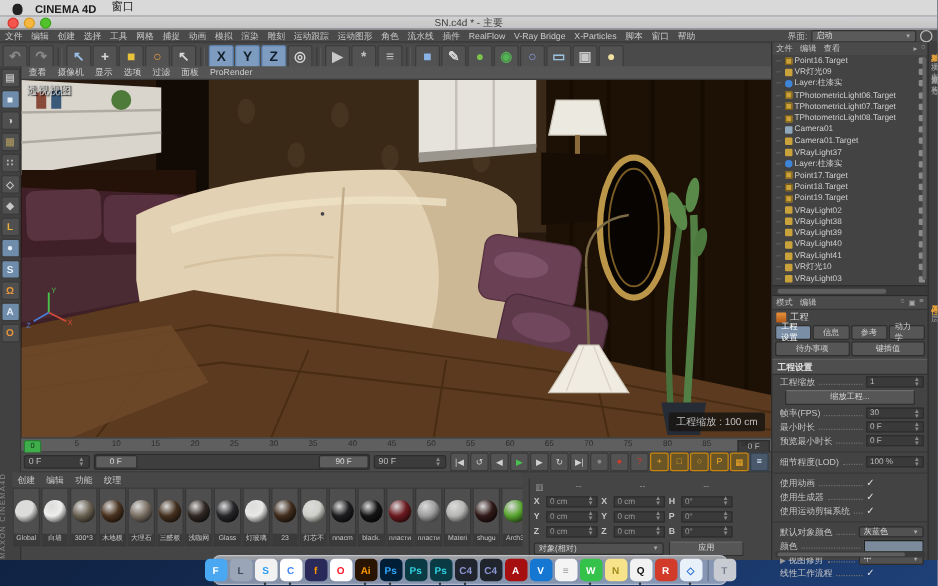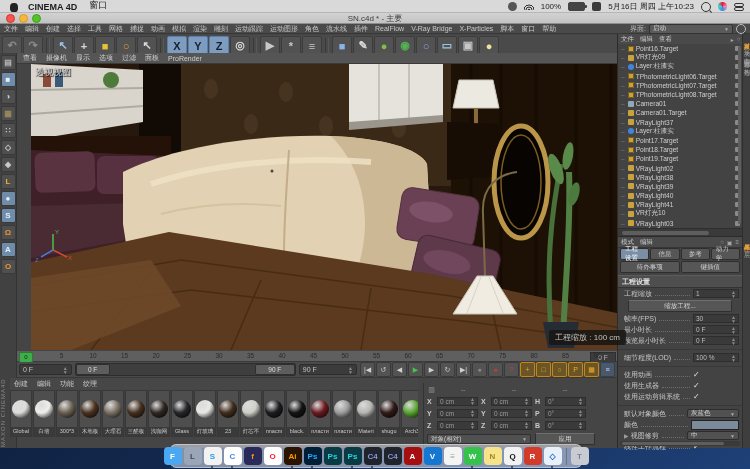--- a/index.html
+++ b/index.html
@@ -48,21 +48,21 @@
   .tb-sep{width:2px;height:16px;border-left:1px solid #3a3a3a;border-right:1px solid #585858;margin:0 2px}
   
   #vpmenu{left:17px;top:29px;width:600px;height:11px;background:#555;border-bottom:1px solid #3a3a3a;
           display:flex;align-items:center;font-size:7px;color:#cfcfcf;gap:9px;padding:0 6px;box-sizing:border-box}
   #palette{left:0;top:29px;width:17px;height:395px;background:#414141;border-right:1px solid #333;
            display:flex;flex-direction:column;align-items:center;padding-top:2px;box-sizing:border-box;gap:2px}
   .pal-btn{width:13px;height:13px;background:#4f4f4f;border:1px solid #3a3a3a;border-radius:2px;
            display:flex;align-items:center;justify-content:center;font-size:8px;font-weight:bold;color:#c8c8c8}
   .pal-btn.act{background:#6f8caa;color:#eef4fa}
   
-  #viewport{left:31px;top:40px;width:600px;height:286px;background:#1c1208;overflow:hidden}
+  #viewport{left:17px;top:40px;width:600px;height:286px;background:#1c1208;overflow:hidden}
   #vp-label{left:4px;top:2px;font-size:9px;color:#c8c8c8;text-shadow:1px 1px 1px #000;z-index:5}
   #grid-info{right:5px;bottom:5px;background:rgba(25,22,18,.85);color:#c2c2c2;font-size:8px;
              padding:2px 6px;border-radius:2px;z-index:5}
   
   #ruler{left:17px;top:326px;width:600px;height:12px;background:#5f5f5f;border-top:1px solid #444;
          border-bottom:1px solid #3a3a3a;box-sizing:border-box}
   .tick{position:absolute;top:1px;font-size:6.5px;color:#2b2b2b;transform:translateX(-50%)}
   #playhead{position:absolute;left:2px;top:1px;width:12px;height:9px;background:#3fae4a;border:1px solid #2a7c33;
             border-radius:2px;font-size:6px;color:#0c2a10;text-align:center;line-height:9px}
   #ruler-end{position:absolute;right:1px;top:1px;width:24px;height:9px;background:#3c3c3c;border:1px solid #2e2e2e;
@@ -165,34 +165,20 @@
   .dicon .dot{position:absolute;bottom:-3px;left:7px;width:2px;height:2px;border-radius:50%;background:#333}
   .dsep{width:1px;height:17px;background:rgba(50,50,60,.35);margin:0 2px;flex:none}
 </style>
 </head>
 <body>
 
 <div id="menubar" class="abs">
   <span class="apple"></span>
   <span class="mb-app">CINEMA 4D</span>
   <span id="mb-menus"><span class="mb-item">窗口</span></span>
-  <div id="mb-right">
-    <span class="mb-ic inputsq" style="background:#555;border-radius:50%"></span>
-    <span class="mb-ic wifi"></span>
-    <span>100%</span>
-    <span class="mb-ic batt"></span>
-    <span class="mb-ic inputsq"></span>
-    <span>5月16日 周四 上午10:23</span>
-    <span class="mb-ic spot"></span>
-    <span class="mb-ic siri"></span>
-    <span class="mb-ic cc">
-        <i></i>
-        <i></i>
-      </span>
-  </div>
 </div>
 
 <div id="titlebar" class="abs">
   <span class="tl" style="background:#f5554d;border:1px solid #d2362e"></span>
   <span class="tl" style="background:#f6b73e;border:1px solid #d89a22"></span>
   <span class="tl" style="background:#52c22c;border:1px solid #3da31a"></span>
   <span id="tb-title">SN.c4d * - 主要</span>
 </div>
 
 <div id="appwin" class="abs">
@@ -835,20 +821,24 @@
         <span id="attr-menu-items" style="display:flex;gap:6px">
             <span>模式</span>
             <span>编辑</span>
           </span>
         <span class="sp">
             <span>○</span>
             <span>▣</span>
             <span>≡</span>
           </span>
       </div>
+      <div id="attr-obj">
+        <span class="proj-ic"></span>
+        <span>工程</span>
+      </div>
       <div class="atabs" id="attr-tabs1">
           <div class="atab act">工程设置</div>
           <div class="atab">信息</div>
           <div class="atab">参考</div>
           <div class="atab">动力学</div>
         </div>
       <div class="atabs" id="attr-tabs2">
           <div class="atab">待办事项</div>
           <div class="atab">键插值</div>
         </div>

